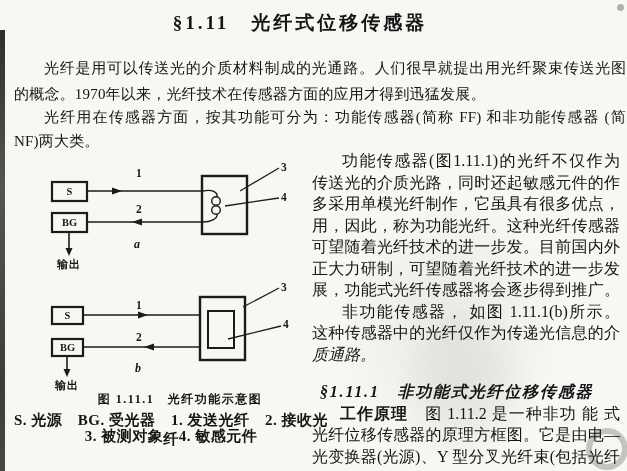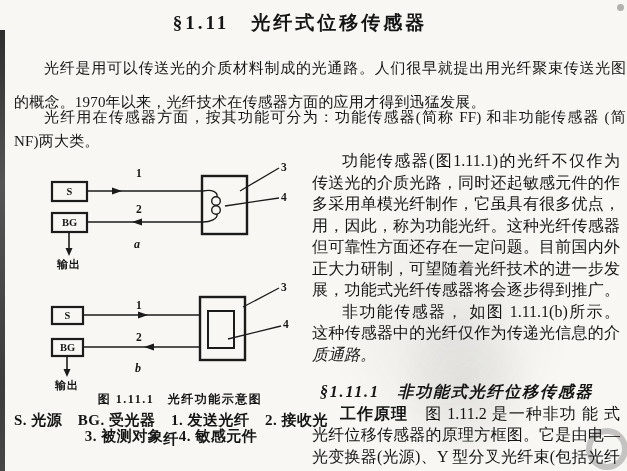--- a/index.html
+++ b/index.html
@@ -61,21 +61,21 @@
 
   <div class="edge-strip"></div>
   <div class="wm wm1"></div>
   <div class="wm wm1b"></div>
   <div class="wm wm2"></div>
   <div class="wm wm3"></div>
 
   <div class="title">§1.11　光纤式位移传感器</div>
 
   <div class="iline ind" style="top:58px">光纤是用可以传送光的介质材料制成的光通路。人们很早就提出用光纤聚束传送光图象</div>
-  <div class="iline last" style="top:92px">的概念。1970年以来，光纤技术在传感器方面的应用才得到迅猛发展。</div>
+  <div class="iline last" style="top:84px">的概念。1970年以来，光纤技术在传感器方面的应用才得到迅猛发展。</div>
   <div class="iline ind" style="top:107px">光纤用在传感器方面，按其功能可分为：功能传感器(简称 FF) 和非功能传感器 (简称</div>
   <div class="iline last" style="top:131px">NF)两大类。</div>
 
   <svg class="figure-svg" width="310" height="242" viewBox="0 150 310 242">
 
     <g>
       <rect class="dg" x="52" y="182" width="35" height="19" stroke-width="2.2"></rect>
       <text class="boxlabel" x="69.5" y="195">S</text>
       <rect class="dg" x="52" y="213" width="35" height="19" stroke-width="2.2"></rect>
       <text class="boxlabel" x="69.5" y="226">BG</text>
@@ -138,21 +138,21 @@
 
   <div class="caption">图 1.11.1　光纤功能示意图</div>
   <div class="legend l1">S. 光源　BG. 受光器　1. 发送光纤　2. 接收光纤</div>
   <div class="legend l2">3. 被测对象　4. 敏感元件</div>
 
   <div class="right-col">
     <div class="rline ind">功能传感器(图1.11.1)的光纤不仅作为</div>
     <div class="rline">传送光的介质光路，同时还起敏感元件的作</div>
     <div class="rline">多采用单模光纤制作，它虽具有很多优点，</div>
     <div class="rline">用，因此，称为功能光纤。这种光纤传感器</div>
-    <div class="rline">但可靠性方面还存在一定问题。目前国内外</div>
+    <div class="rline">可望随着光纤技术的进一步发。目前国内外</div>
     <div class="rline">正大力研制，可望随着光纤技术的进一步发</div>
     <div class="rline">展，功能式光纤传感器将会逐步得到推广。</div>
     <div class="rline ind">非功能传感器， 如图 1.11.1(b)所示。</div>
     <div class="rline">这种传感器中的光纤仅作为传递光信息的介</div>
     <div class="rline left">质通路。</div>
     <div class="rline heading left">§1.11.1　非功能式光纤位移传感器</div>
     <div class="rline ind2"><span class="bold">工作原理</span><span>　图 1.11.2 是一种非功 能 式</span></div>
     <div class="rline">光纤位移传感器的原理方框图。它是由电—</div>
     <div class="rline">光变换器(光源)、Y 型分叉光纤束(包括光纤</div>
   </div>

